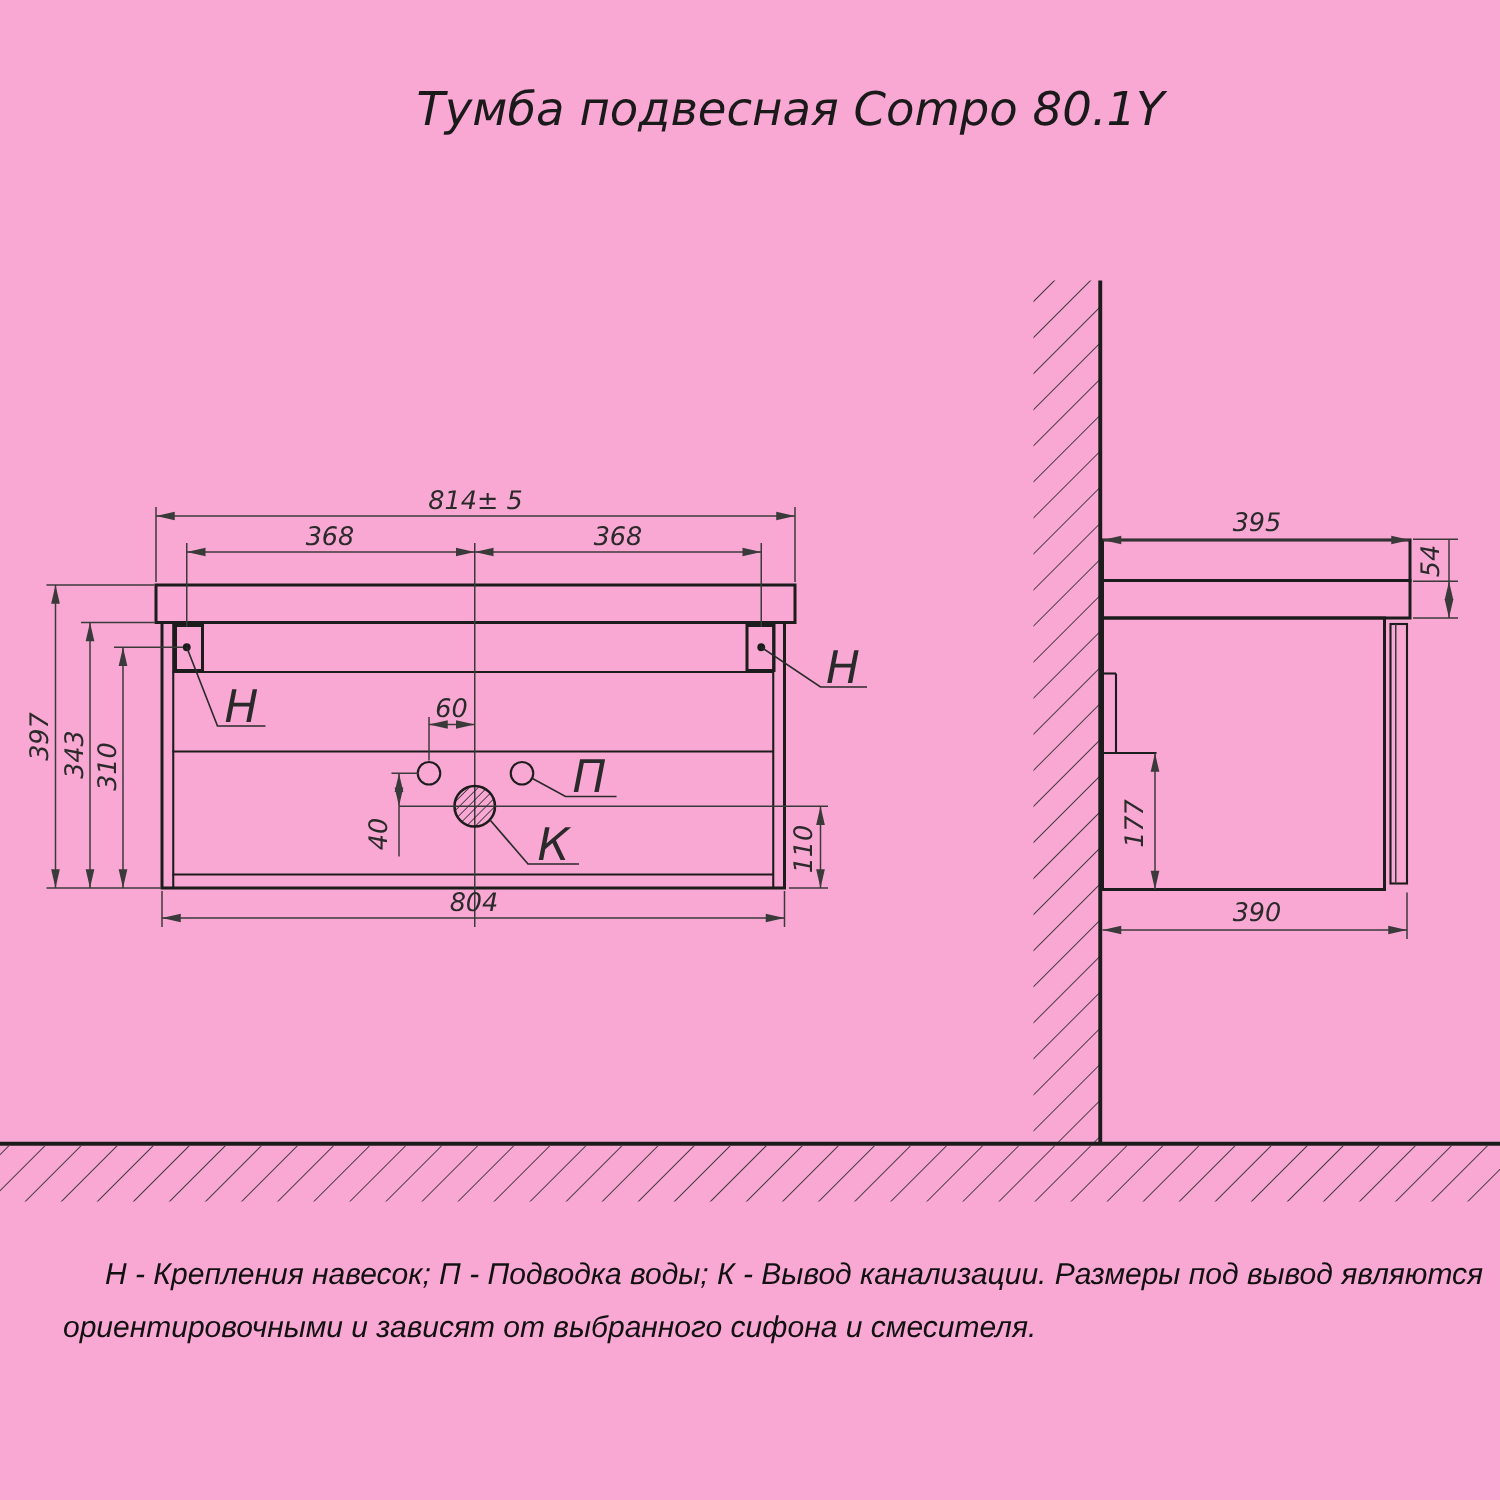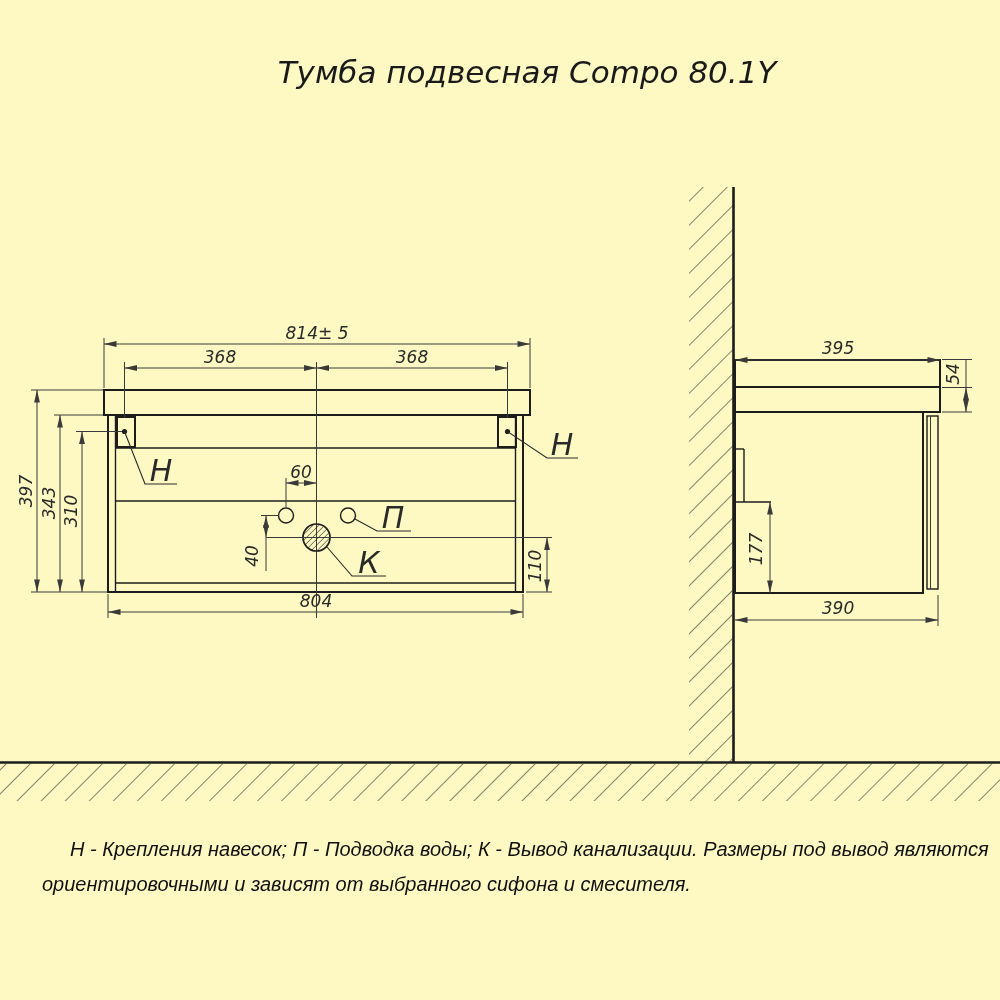--- a/index.html
+++ b/index.html
@@ -1,16 +1,16 @@
 <!DOCTYPE html>
 <html><head>
 <meta charset="utf-8">
 <style>
   html,body{margin:0;padding:0;background:#ffffff;}
-  .page{width:1000px;height:1000px;position:relative;background:#fef9c3;overflow:hidden;}
+  .page{width:1000px;height:1000px;position:relative;background:#f9a8d4;overflow:hidden;}
   svg{display:block;}
   .outline{fill:none;stroke:#1c1c1c;stroke-width:2;}
   .outline-heavy{fill:none;stroke:#1c1c1c;stroke-width:2.6;}
   .inner{fill:none;stroke:#1c1c1c;stroke-width:1.4;}
   .dim{fill:none;stroke:#3a3a3a;stroke-width:1;}
   .leader{fill:none;stroke:#2a2a2a;stroke-width:1.1;}
   .dimtext{font:italic 17px "DejaVu Sans", sans-serif;fill:#2a2a2a;}
   .lbltext{font:italic 30px "DejaVu Sans", sans-serif;fill:#2a2a2a;}
   .titletext{font:italic 31px "DejaVu Sans", sans-serif;fill:#1a1a1a;}
   .legendtext{font:italic 20px "Liberation Sans", sans-serif;fill:#111;}

